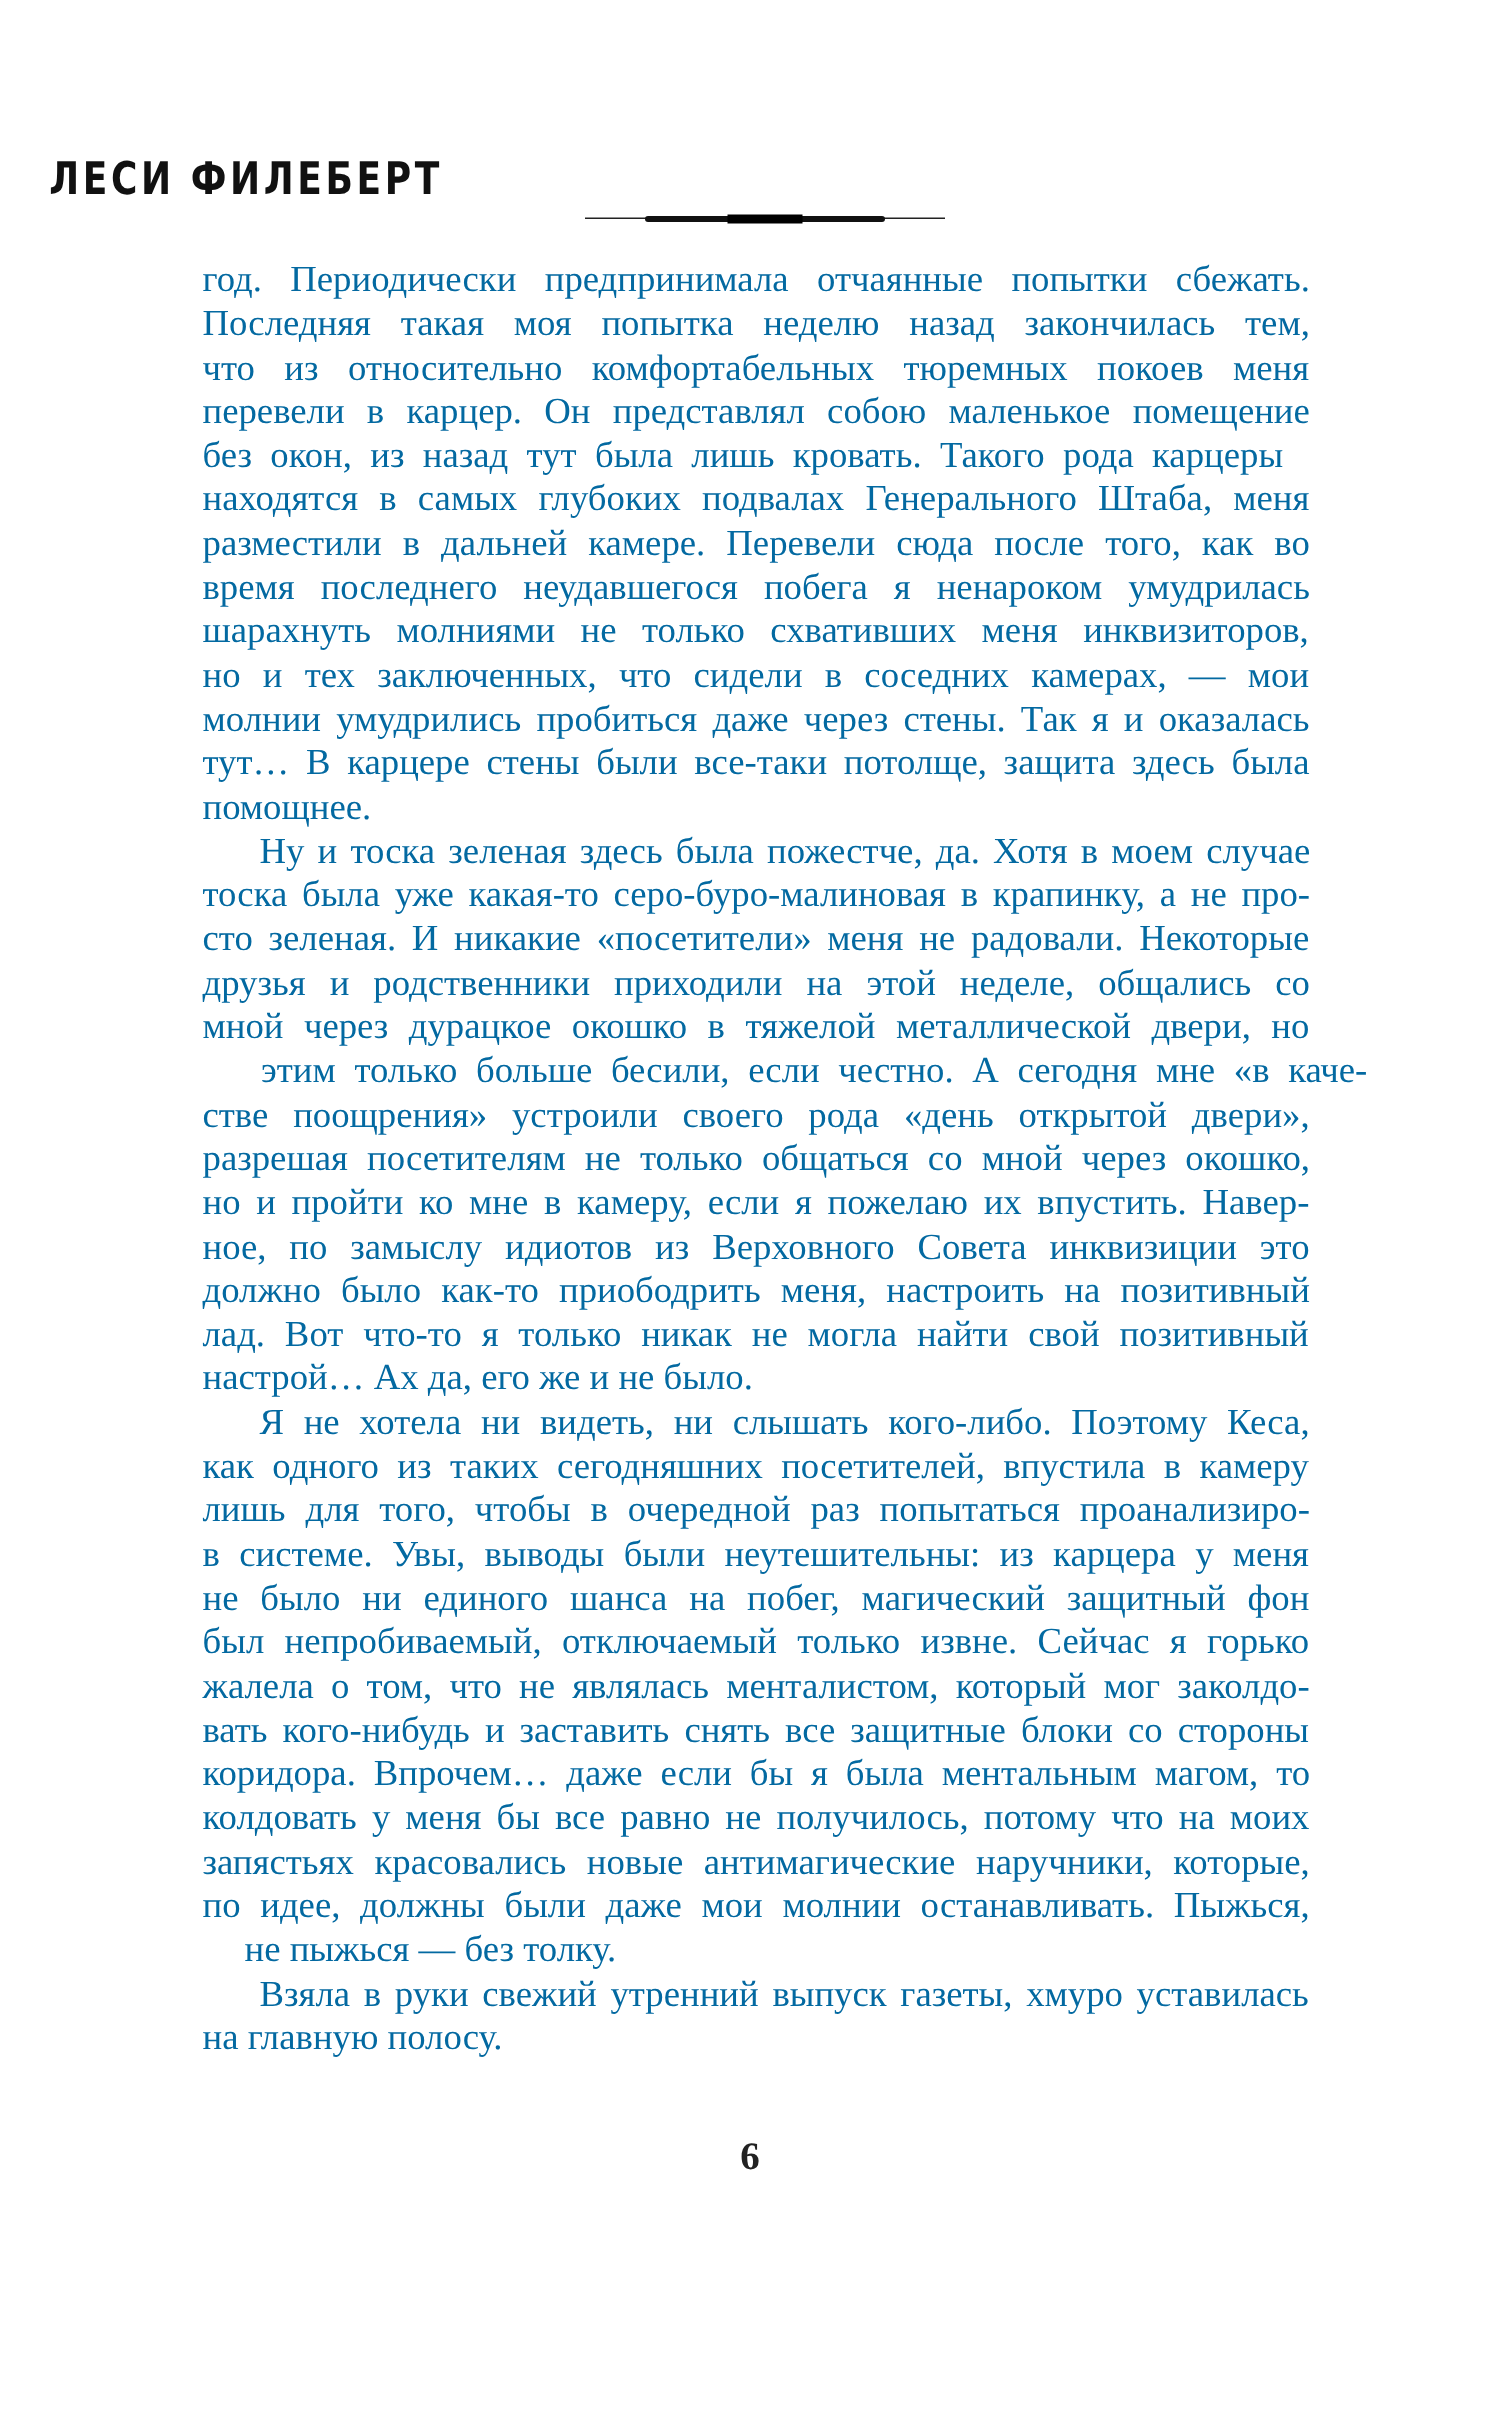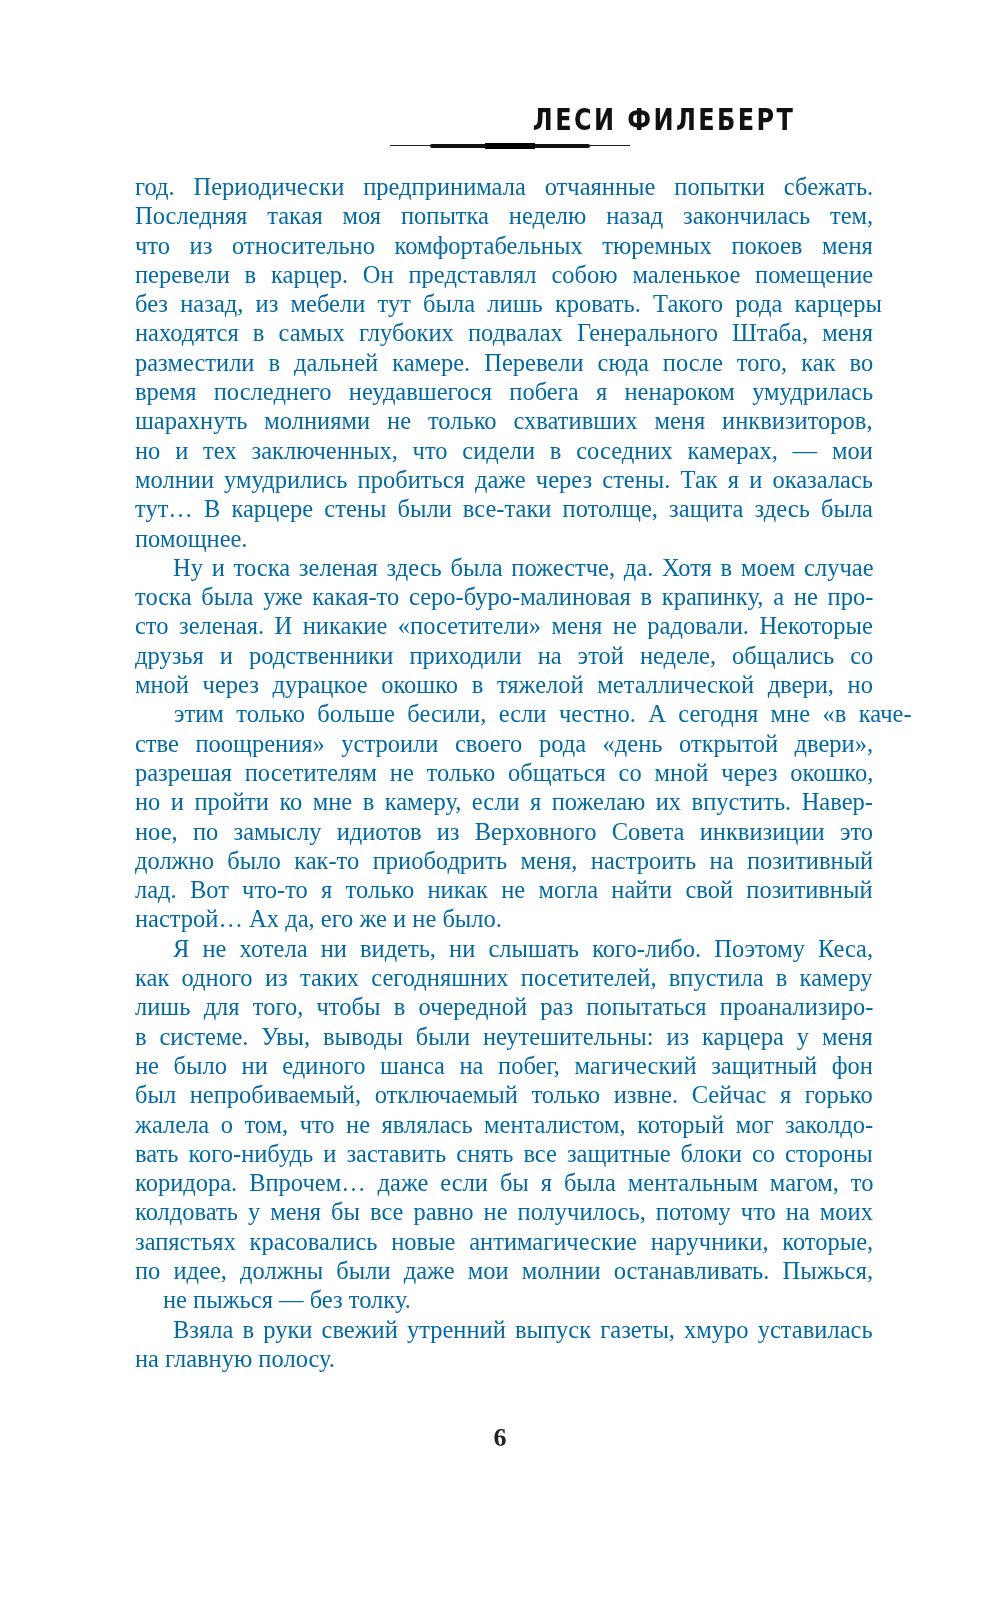--- a/index.html
+++ b/index.html
@@ -1,19 +1,19 @@
 <!DOCTYPE html>
 <html><head>
   <meta charset="utf-8">
   <style>
     html, body { margin: 0; padding: 0; background: #ffffff; }
     body { width: 1000px; height: 1615px; position: relative; overflow: hidden; }
     .page { position: absolute; left: 0; top: 0; width: 1000px; height: 1615px; background: #fff; }
     .running-head {
-      position: absolute; top: 100px; left: 12px; width: 816px; text-align: right;
+      position: absolute; top: 100px; left: 0; width: 816px; text-align: left;
     }
     .author {
       display: inline-block;
       font-family: "DejaVu Sans", sans-serif;
       font-weight: bold;
       font-size: 30px;
       letter-spacing: 3px;
       color: #111;
       transform: scaleX(0.8);
       line-height: 40px;
@@ -61,21 +61,21 @@
   <div class="head-rule"></div>
   <div class="head-rule-thick"></div>
   <div class="head-rule-center"></div>
 
   <div class="body-text" id="body-text">
       <div>
         <span class="line" style="display: block; text-align: left; text-align-last: left; word-spacing: 12.8px;">год. Периодически предпринимала отчаянные попытки сбежать.</span>
         <span class="line" style="display: block; text-align: left; text-align-last: left; word-spacing: 13.71px;">Последняя такая моя попытка неделю назад закончилась тем,</span>
         <span class="line" style="display: block; text-align: left; text-align-last: left; word-spacing: 13.5px;">что из относительно комфортабельных тюремных покоев меня</span>
         <span class="line" style="display: block; text-align: left; text-align-last: left; word-spacing: 8.71px;">перевели в карцер. Он представлял собою маленькое помещение</span>
-        <span class="line" style="display: block; text-align: left; text-align-last: left; word-spacing: 6.1px;">без назад, из мебели тут была лишь кровать. Такого рода карцеры</span>
+        <span class="line" style="display: block; text-align: left; text-align-last: left; word-spacing: 6.1px;">без окон, из назад тут была лишь кровать. Такого рода карцеры</span>
         <span class="line" style="display: block; text-align: left; text-align-last: left; word-spacing: 8px;">находятся в самых глубоких подвалах Генерального Штаба, меня</span>
         <span class="line" style="display: block; text-align: left; text-align-last: left; word-spacing: 7.89px;">разместили в дальней камере. Перевели сюда после того, как во</span>
         <span class="line" style="display: block; text-align: left; text-align-last: left; word-spacing: 11.17px;">время последнего неудавшегося побега я ненароком умудрилась</span>
         <span class="line" style="display: block; text-align: left; text-align-last: left; word-spacing: 10.83px;">шарахнуть молниями не только схвативших меня инквизиторов,</span>
         <span class="line" style="display: block; text-align: left; text-align-last: left; word-spacing: 8.7px;">но и тех заключенных, что сидели в соседних камерах, — мои</span>
         <span class="line" style="display: block; text-align: left; text-align-last: left; word-spacing: 4px;">молнии умудрились пробиться даже через стены. Так я и оказалась</span>
         <span class="line" style="display: block; text-align: left; text-align-last: left; word-spacing: 5px;">тут… В карцере стены были все-таки потолще, защита здесь была</span>
         <span class="line last" style="display: block; text-align: left; text-align-last: left;">помощнее.</span>
       </div>
       <div>

